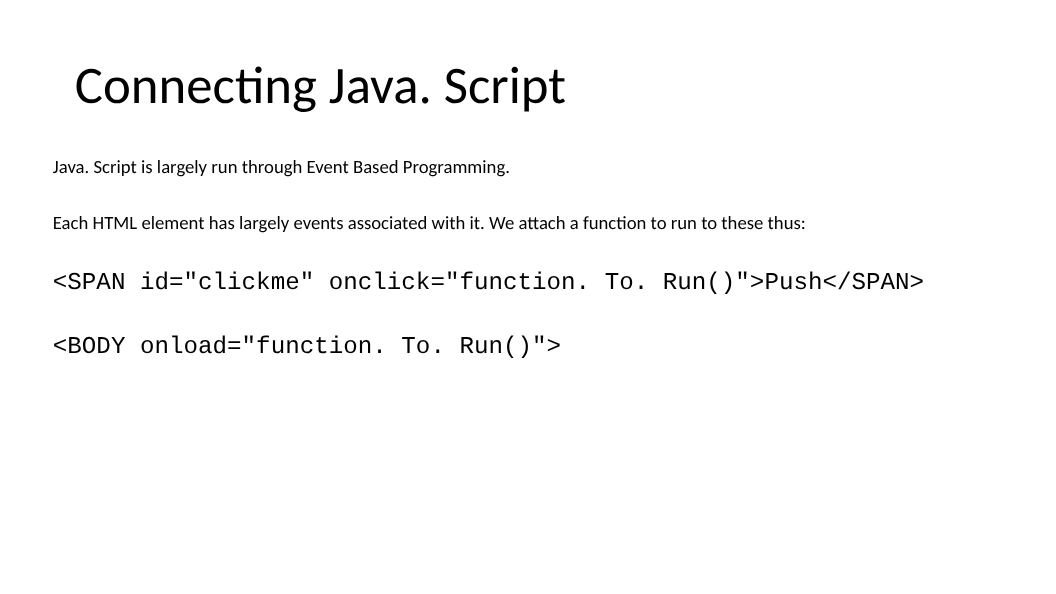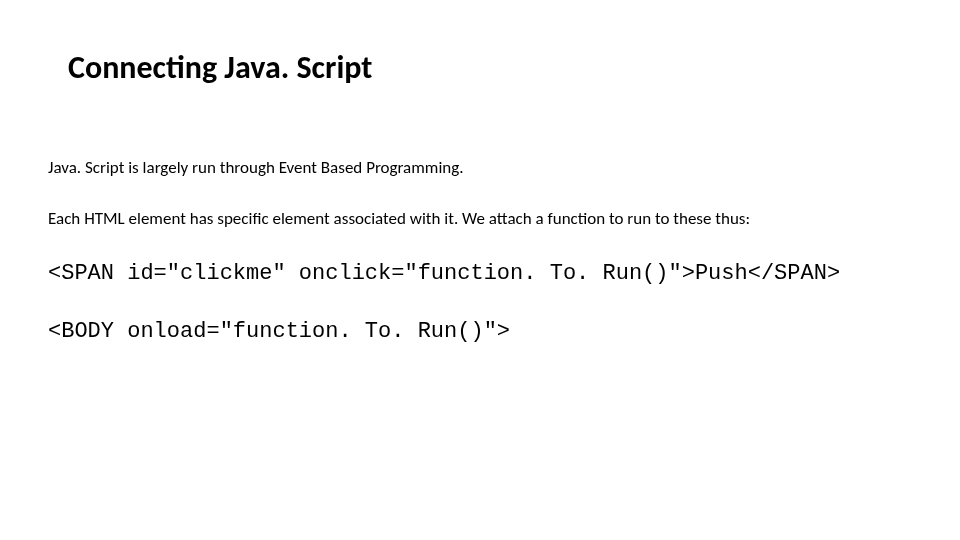--- a/index.html
+++ b/index.html
@@ -9,24 +9,24 @@
     }
     body {
       width: 960px;
       height: 540px;
       background: #ffffff;
       font-family: Calibri, 'Segoe UI', sans-serif;
       color: #000000;
       padding: 48px 48px 48px 48px;
     }
     .title {
-      font-size: 32px;
-      font-weight: 700;
+      font-size: 48px;
+      font-weight: 400;
       margin-left: 20px;
-      margin-bottom: 70px;
+      margin-bottom: 34px;
       letter-spacing: 0px;
     }
     .body-text {
       font-size: 17px;
       font-weight: 400;
       line-height: 1.25;
       margin-bottom: 30px;
     }
     .code-text {
       font-family: 'Courier New', Courier, monospace;
@@ -36,17 +36,17 @@
       margin-bottom: 30px;
     }
   </style>
 </head>
 <body>
 
 <h1 class="title">Connecting Java. Script</h1>
 
 <p class="body-text">Java. Script is largely run through Event Based Programming.</p>
 
-<p class="body-text">Each HTML element has specific element associated with it. We attach a function to run to these thus:</p>
+<p class="body-text">Each HTML element has largely events associated with it. We attach a function to run to these thus:</p>
 
 <p class="code-text">&lt;SPAN id="clickme" onclick="function. To. Run()"&gt;Push&lt;/SPAN&gt;</p>
 
 <p class="code-text">&lt;BODY onload="function. To. Run()"&gt;</p>
 
 </body></html>

